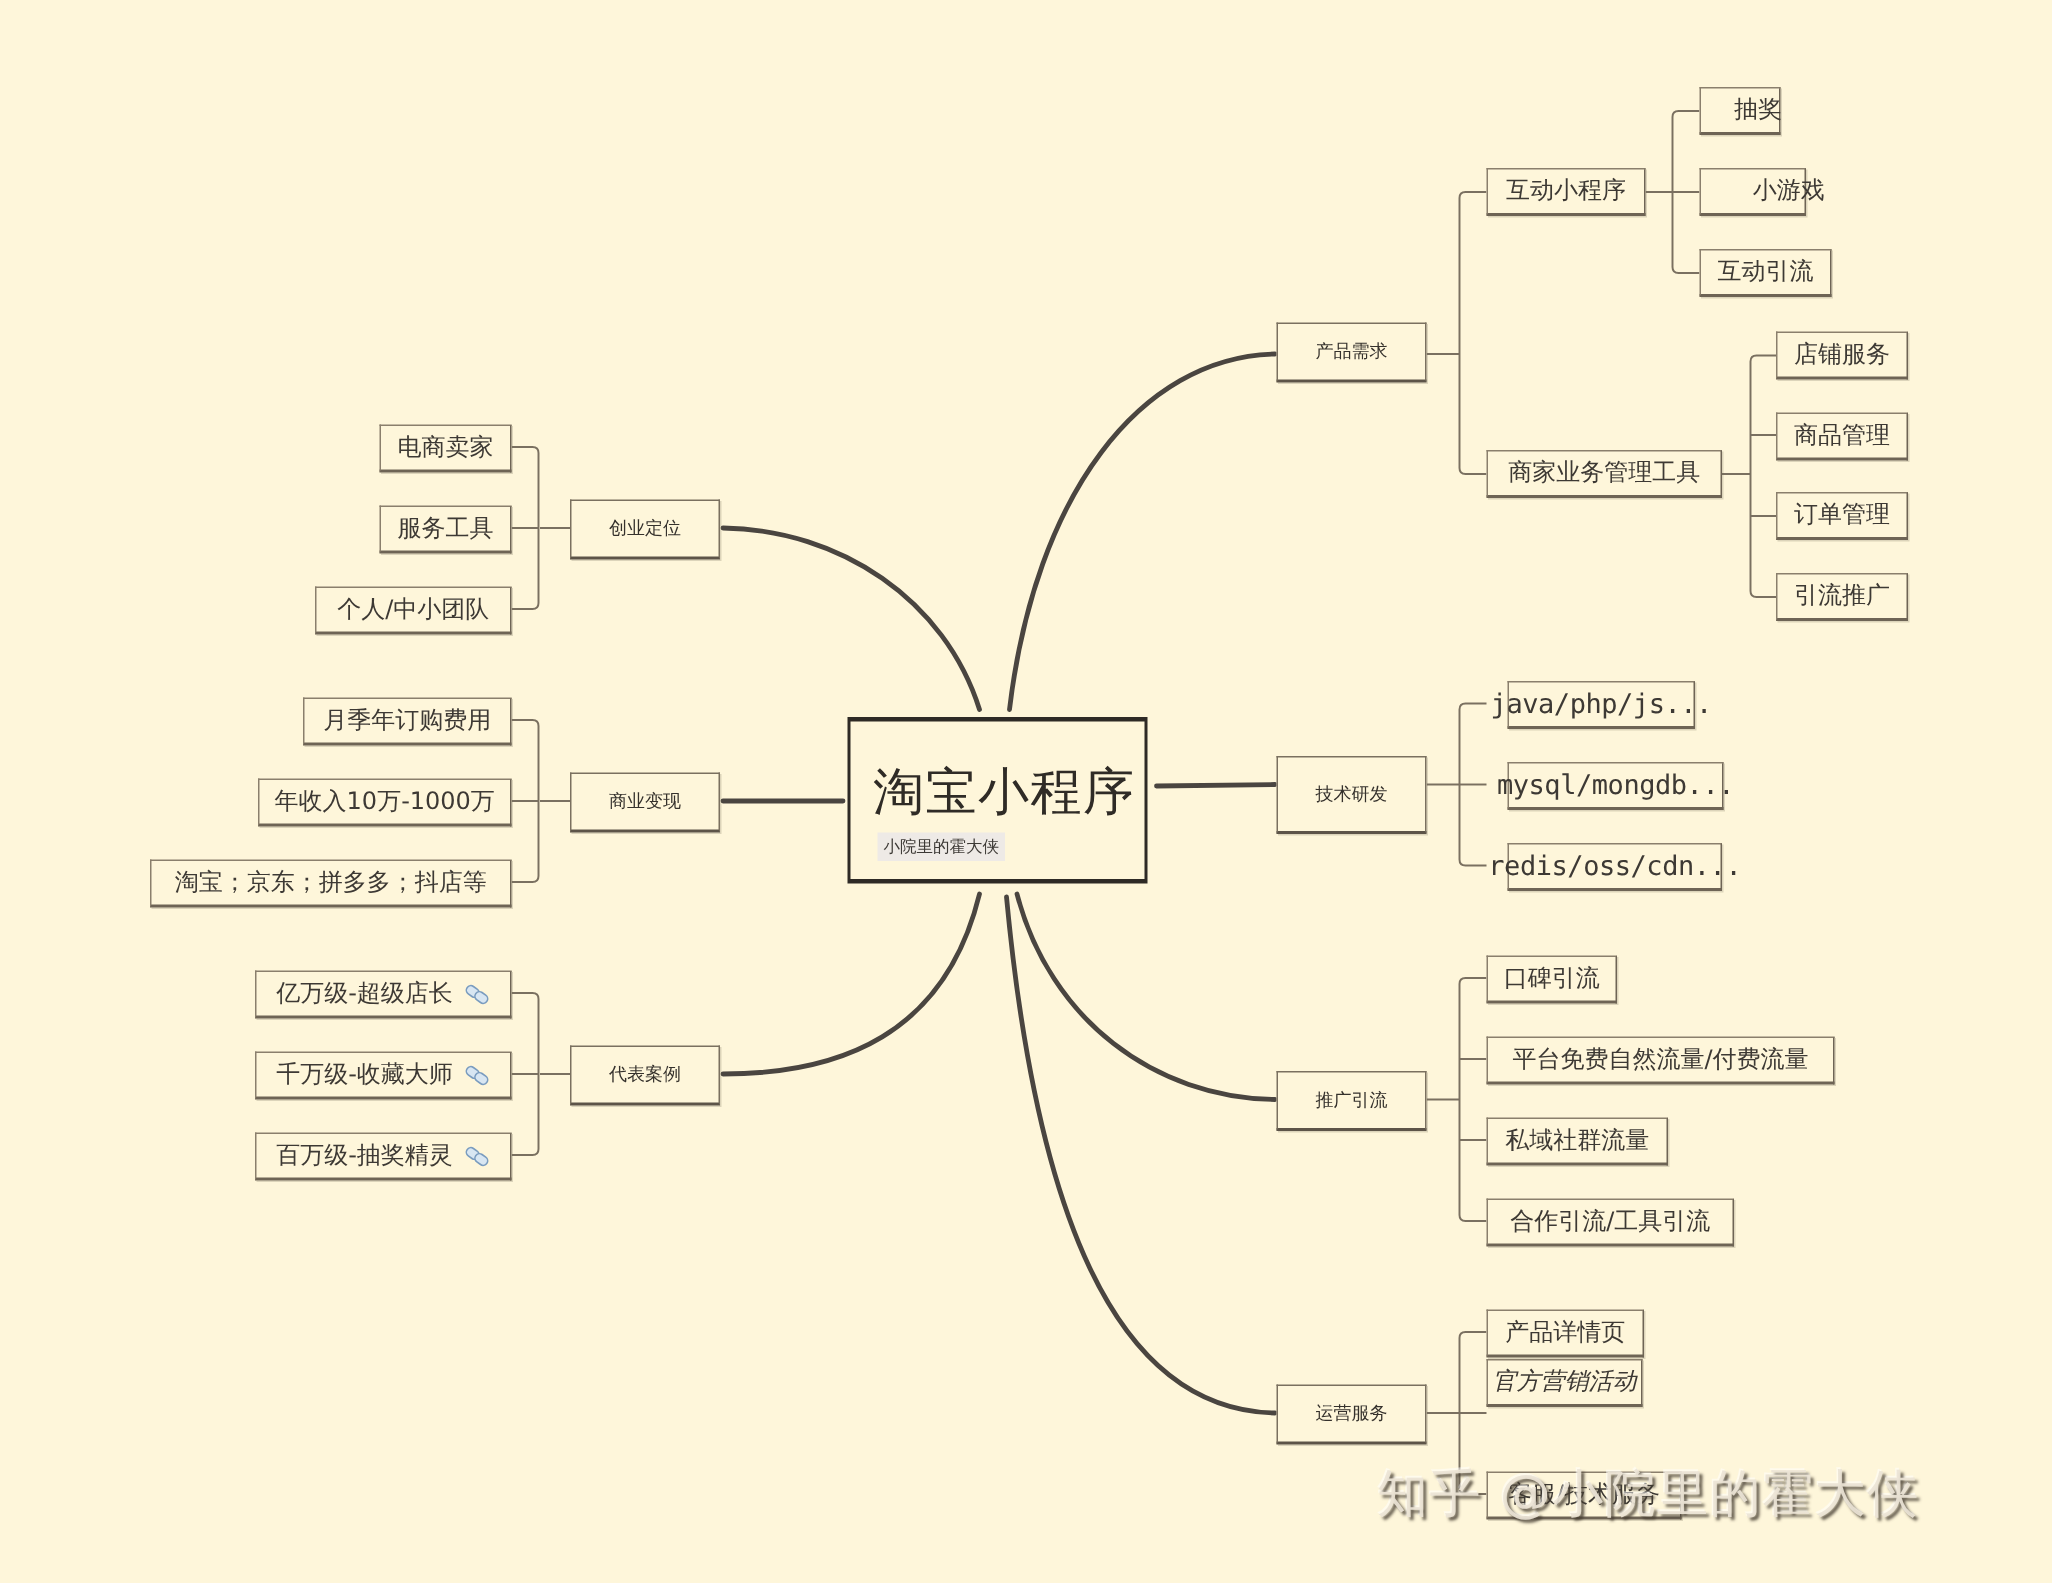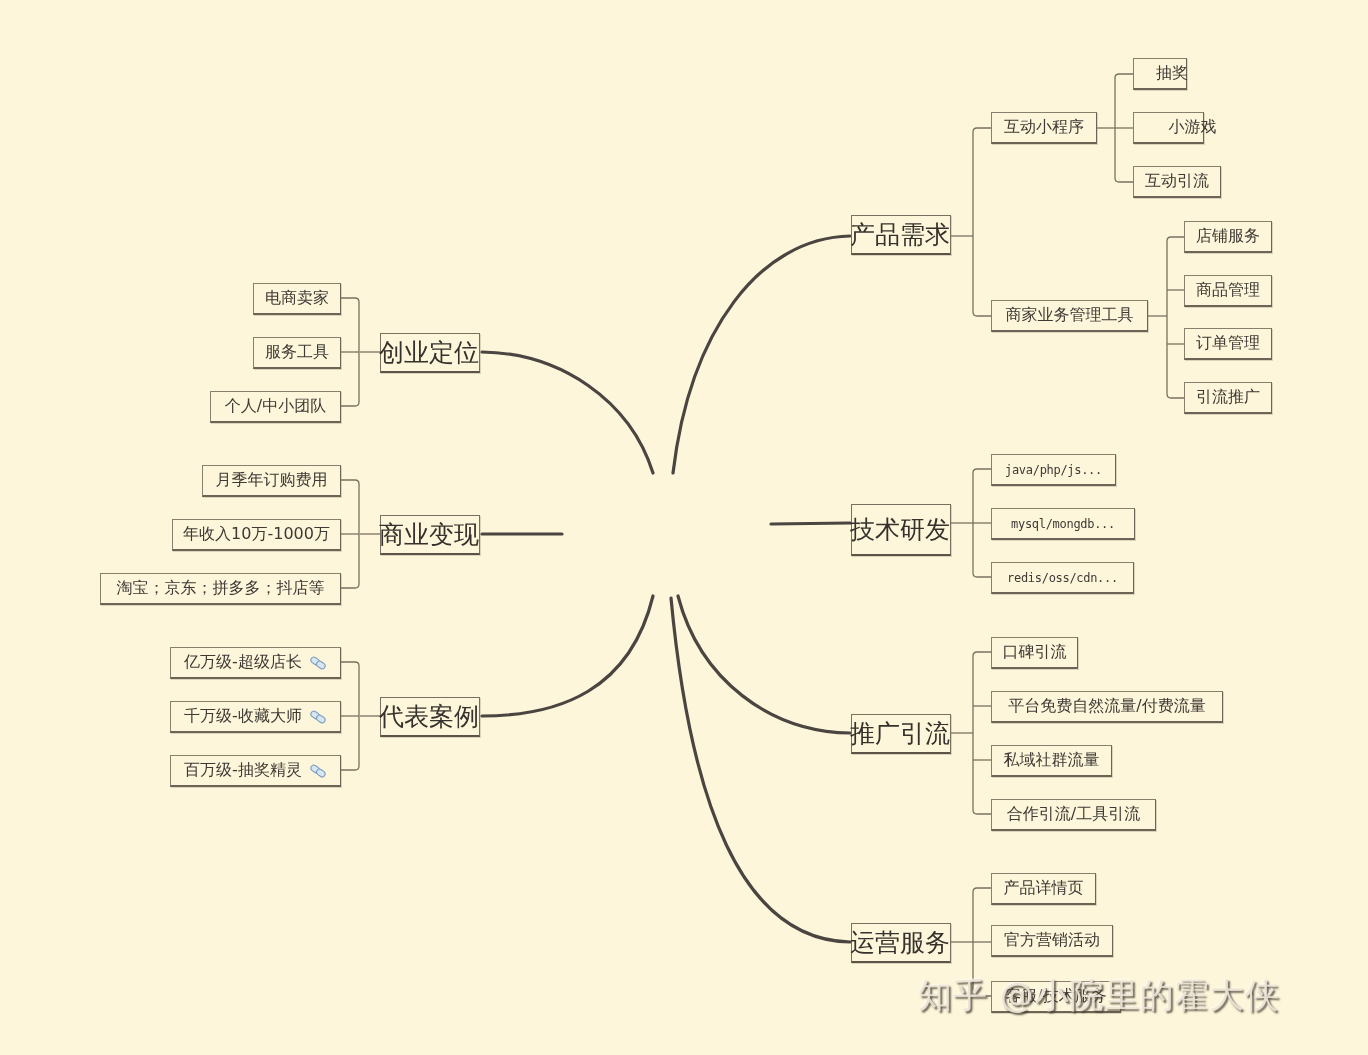--- a/index.html
+++ b/index.html
@@ -18,23 +18,23 @@
     border: 1px solid #8a7f6c;
     border-right-color: #6e6455;
     border-bottom: 2px solid #6e6455;
     background: #fef6da;
     display: flex; align-items: center; justify-content: center;
     white-space: nowrap;
     cursor: pointer;
     box-shadow: 1px 1px 0 rgba(120,110,90,0.25);
   }
   .node .label { pointer-events: none; }
-  .n-main { font-size: 25px; color: #35312c; border-color: #7a705f; border-bottom-color: #5d5448; justify-content: flex-end; }
+  .n-main { font-size: 12px; color: #35312c; border-color: #7a705f; border-bottom-color: #5d5448; }
   .n-sub { font-size: 16px; color: #3d3934; }
-  .n-code { font-family: "DejaVu Sans Mono", "Liberation Mono", monospace; font-size: 12px; letter-spacing: -0.3px; }
+  .n-code { font-family: "DejaVu Sans Mono", "Liberation Mono", monospace; font-size: 18px; letter-spacing: -0.3px; margin-left: 14px; }
   .central {
     position: absolute; left: 565px; top: 478px; width: 200px; height: 111px;
     box-sizing: border-box;
     border: 3px solid #2e2a25;
     border-left-width: 2px; border-right-width: 2px;
     background: #fef6da;
     cursor: pointer;
   }
   .central .title {
     position: absolute; left: 15px; top: 24px;
@@ -105,20 +105,24 @@
       <path d="M380 534 L 360 534"></path>
       <path d="M341 480 L 355 480 Q 359 480 359 484 L 359 584 Q 359 588 355 588 L 341 588"></path>
       <path d="M359 534 L 341 534"></path>
 
       <path d="M380 716 L 360 716"></path>
       <path d="M341 662 L 355 662 Q 359 662 359 666 L 359 766 Q 359 770 355 770 L 341 770"></path>
       <path d="M359 716 L 341 716"></path>
     </g>
   </svg>
 
+  <div class="central">
+    <div class="title">淘宝小程序</div>
+    <div class="tag">小院里的霍大侠</div>
+  </div>
 
   <div class="node n-main" style="left:851px;top:215px;width:100px;height:40px;">
     <span class="label">产品需求</span>
   </div>
   <div class="node n-sub" style="left:991px;top:112px;width:106px;height:32px;">
     <span class="label">互动小程序</span>
   </div>
   <div class="node n-sub" style="left:1133px;top:58px;width:54px;height:32px;padding-left:24px;">
     <span class="label">抽奖</span>
   </div>
@@ -172,21 +176,21 @@
   <div class="node n-sub" style="left:991px;top:799px;width:165px;height:32px;">
     <span class="label">合作引流/工具引流</span>
   </div>
 
   <div class="node n-main" style="left:851px;top:923px;width:100px;height:40px;">
     <span class="label">运营服务</span>
   </div>
   <div class="node n-sub" style="left:991px;top:873px;width:105px;height:32px;">
     <span class="label">产品详情页</span>
   </div>
-  <div class="node n-sub" style="left:991px;top:925px;width:122px;height:32px;">
+  <div class="node n-sub" style="left:991px;top:906px;width:104px;height:32px;font-style:italic;">
     <span class="label">官方营销活动</span>
   </div>
   <div class="node n-sub" style="left:991px;top:981px;width:130px;height:32px;">
     <span class="label">客服/技术服务</span>
   </div>
 
   <div class="node n-main" style="left:380px;top:333px;width:100px;height:40px;">
     <span class="label">创业定位</span>
   </div>
   <div class="node n-sub" style="left:253px;top:283px;width:88px;height:32px;">

